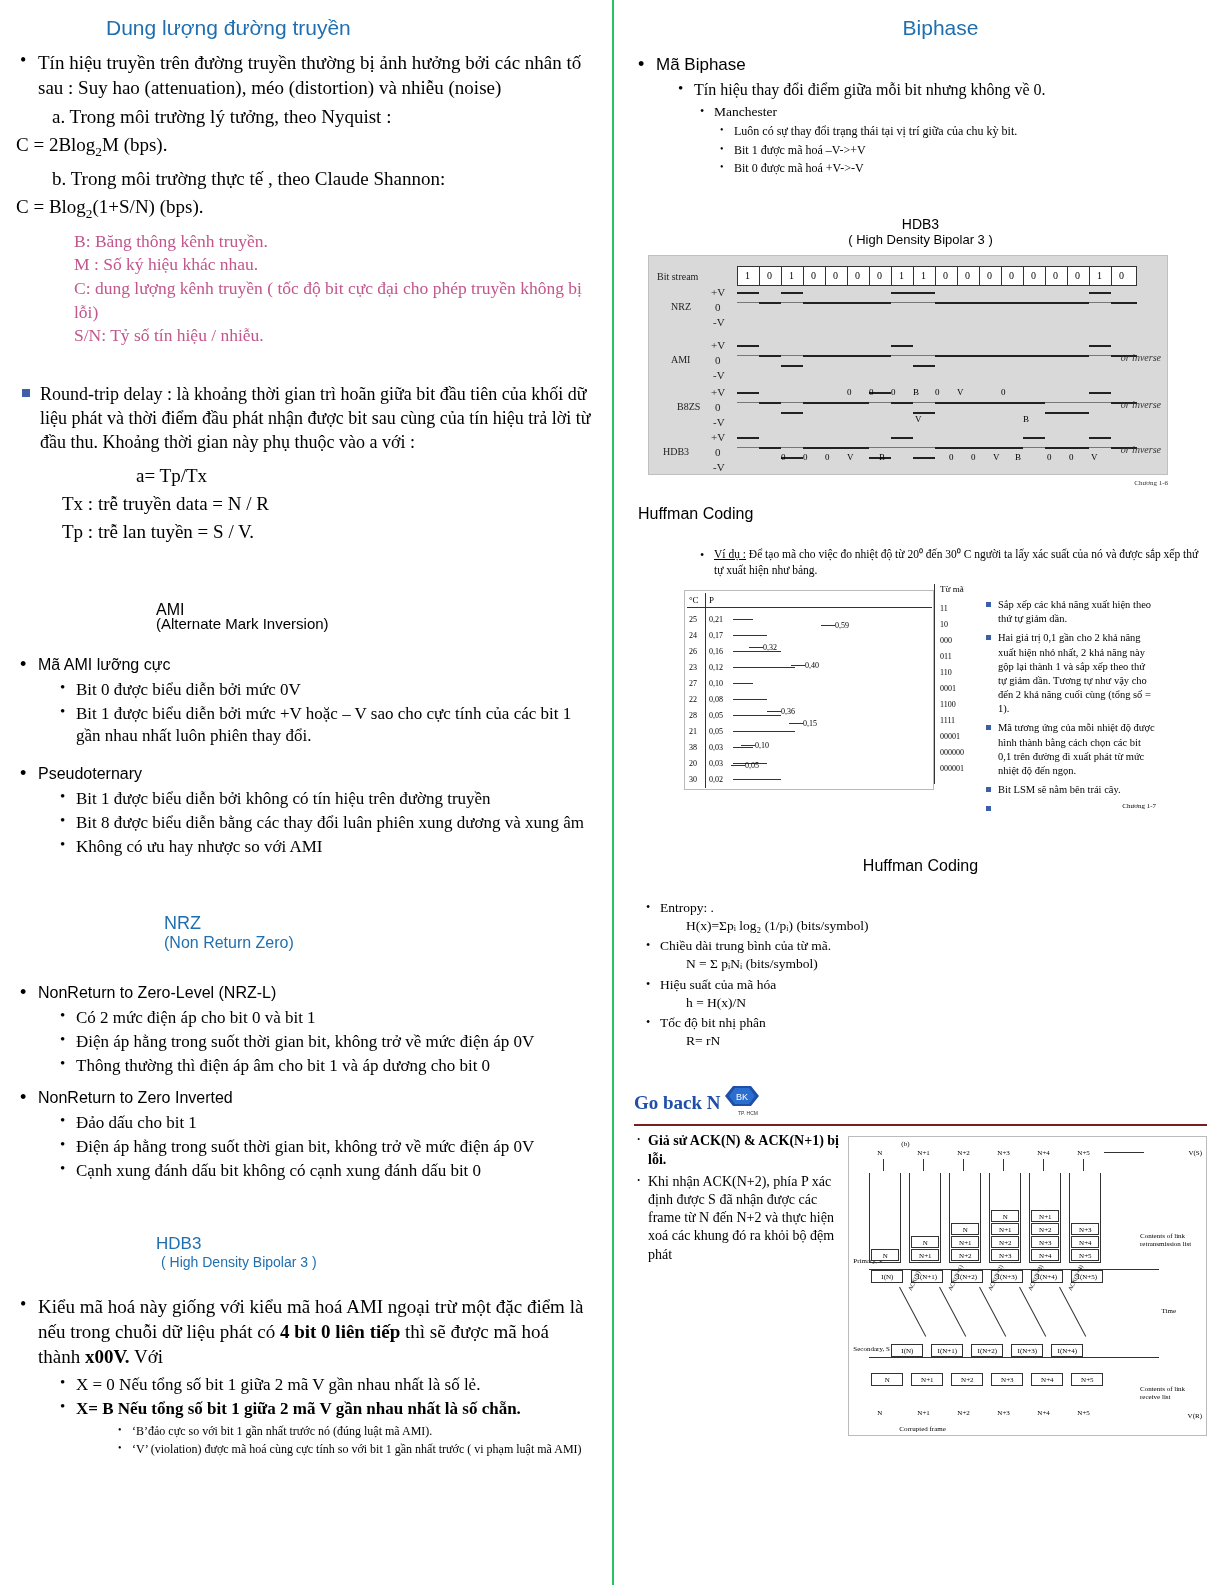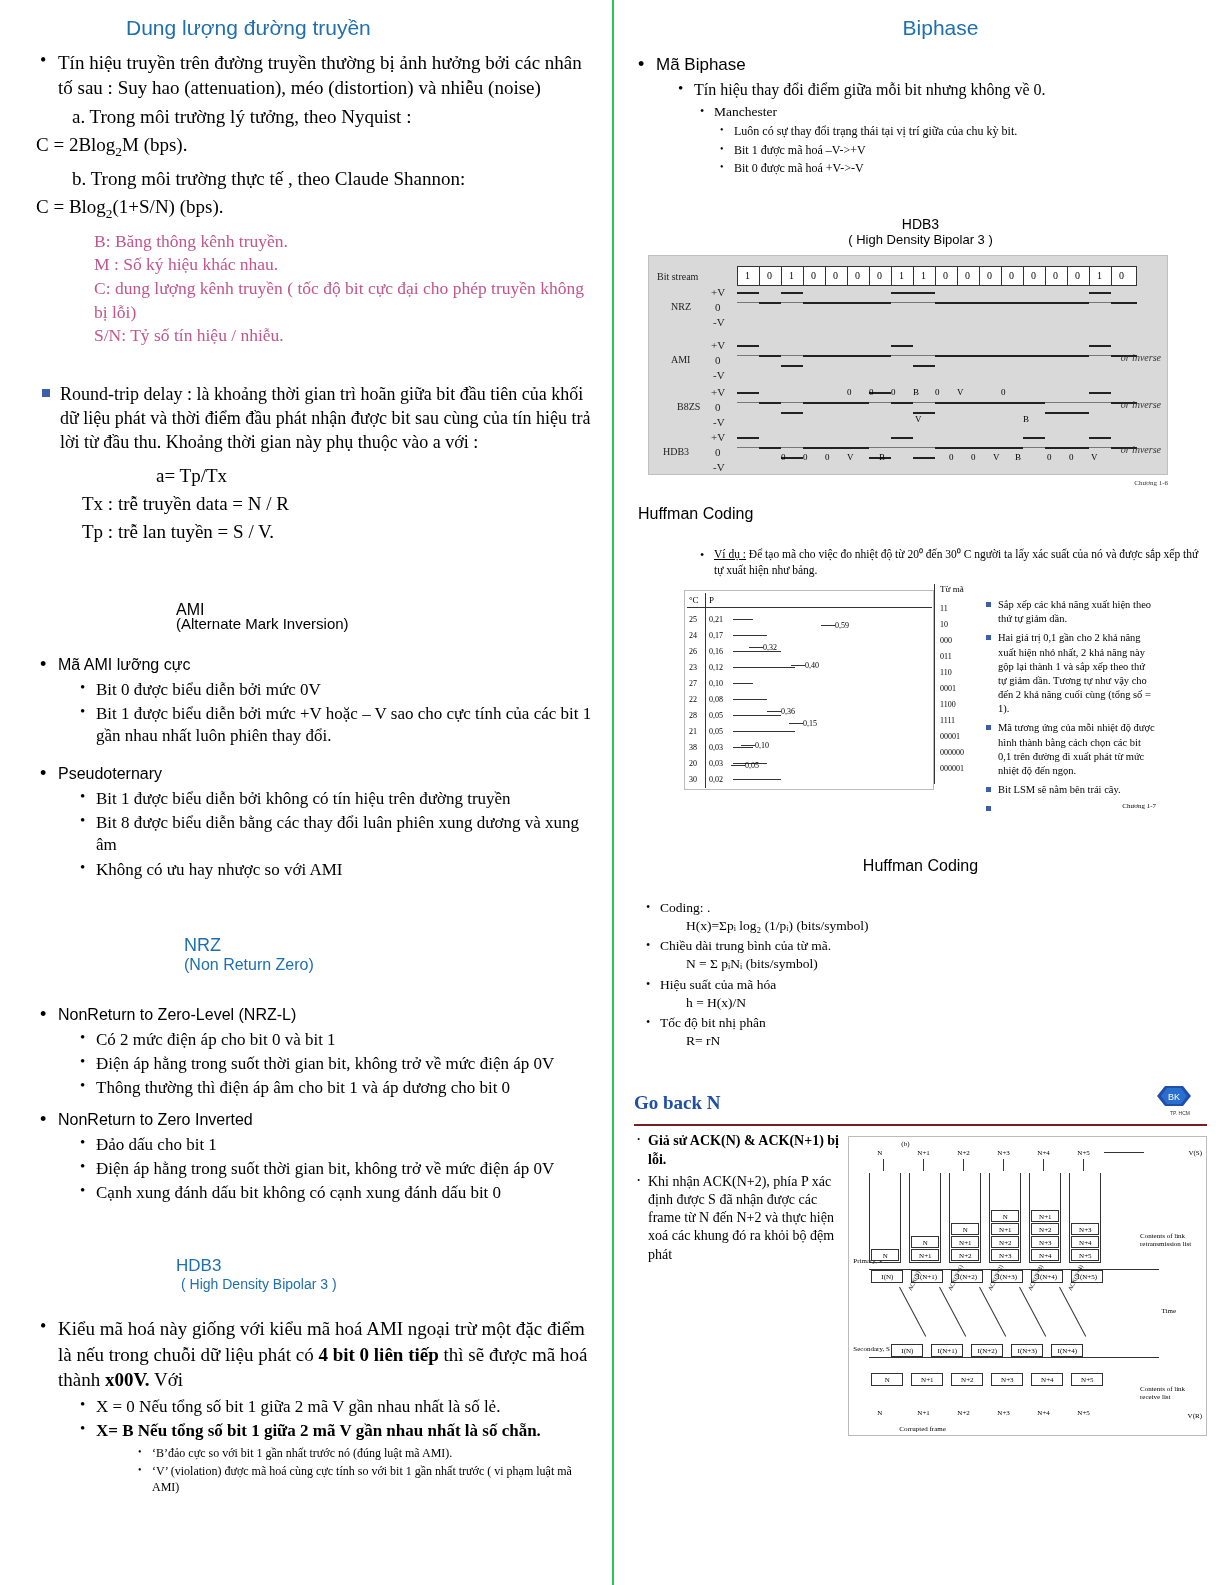--- a/index.html
+++ b/index.html
@@ -7,21 +7,21 @@
   body {
     width: 1225px; height: 1585px;
     background: #ffffff;
     font-family: "Liberation Serif", serif;
     color: #000;
     position: relative;
     overflow: hidden;
   }
   .page { display: flex; width:100%; height:100%; }
   .col { position: relative; }
-  .col-left { width: 612px; height: 100%; padding: 10px 18px 0 36px; }
+  .col-left { width: 612px; height: 100%; padding: 10px 18px 0 16px; }
   .col-right { width: 613px; height: 100%; padding: 10px 18px 0 20px; border-left: 2px solid #22c55e; }
 
   .slide { margin-bottom: 6px; }
 
   h2.slide-title {
     font-family: "Liberation Sans", sans-serif;
     font-size: 21px;
     color: #1f6fb0;
     font-weight: 500;
     margin: 6px 0 10px 0;
@@ -98,21 +98,21 @@
     margin: 4px 0 0 0;
     width: 370px; height: 300px;
     position: relative; background:#fff;
     font-size: 8px;
   }
   .fig-gbn .bx { position:absolute; border:1px solid #333; background:#fff; text-align:center; font-size:7px; }
   .fig-gbn .ln { position:absolute; background:#333; }
   .fig-gbn .tx { position:absolute; font-size:7px; }
 
   .gb-header {
-    display:flex; align-items:center; justify-content:space-between;
+    display:flex; align-items:center; 
     border-bottom: 2px solid #7a1f1f; padding-bottom: 2px; margin-bottom: 6px;
   }
   .gb-title { font-family:"Liberation Serif", serif; font-weight:bold; font-size:19px; color:#1f4fa8; }
   .logo { width: 54px; height: 38px; position: relative; }
 
   .gb-body { display:flex; gap: 6px; }
   .gb-left { width: 215px; font-size: 14px; }
   .gb-left li { font-size:14px; line-height:1.3; padding-left:14px; margin-bottom:4px;}
   .gb-left li:before { content:"·"; position:absolute; left:2px; top:-2px; font-size:16px; }
   .gb-left b { font-weight: bold; }
@@ -495,21 +495,21 @@
           <li style="list-style:none; padding-left:0; text-align:right; font-size:7px;">Chương 1-7</li>
         </ul>
       </div>
     </div>
 
     <div class="slide" style="margin-top:40px;">
       <div class="sans" style="font-size:16px; text-align:center;">Huffman Coding</div>
 
       <ul class="entropy" style="margin-top:24px; margin-left:4px;">
         <li class="lvl3">
-          <span>Coding: .</span>
+          <span>Entropy: .</span>
           <div class="eq">H(x)=Σpᵢ log₂ (1/pᵢ) (bits/symbol)</div>
         </li>
         <li class="lvl3">
           <span>Chiều dài trung bình của từ mã.</span>
           <div class="eq">N = Σ pᵢNᵢ (bits/symbol)</div>
         </li>
         <li class="lvl3">
           <span>Hiệu suất của mã hóa</span>
           <div class="eq">h = H(x)/N</div>
         </li>

